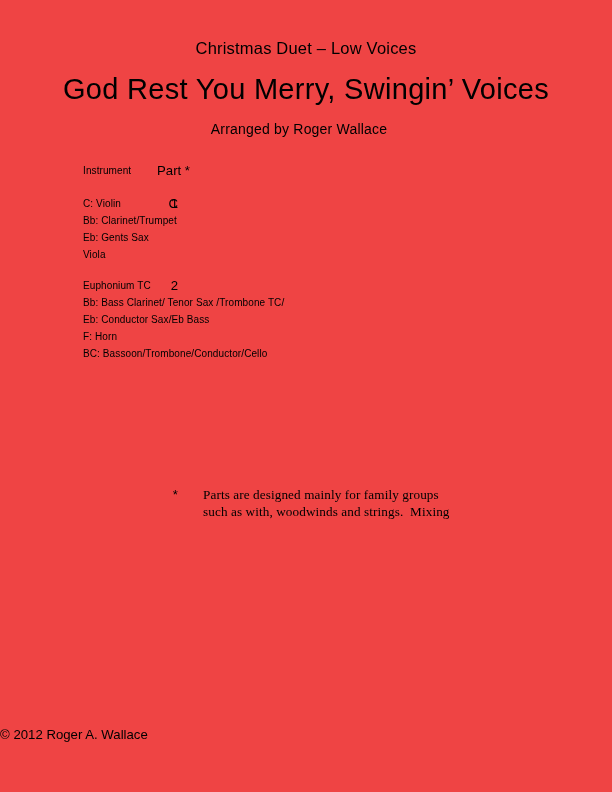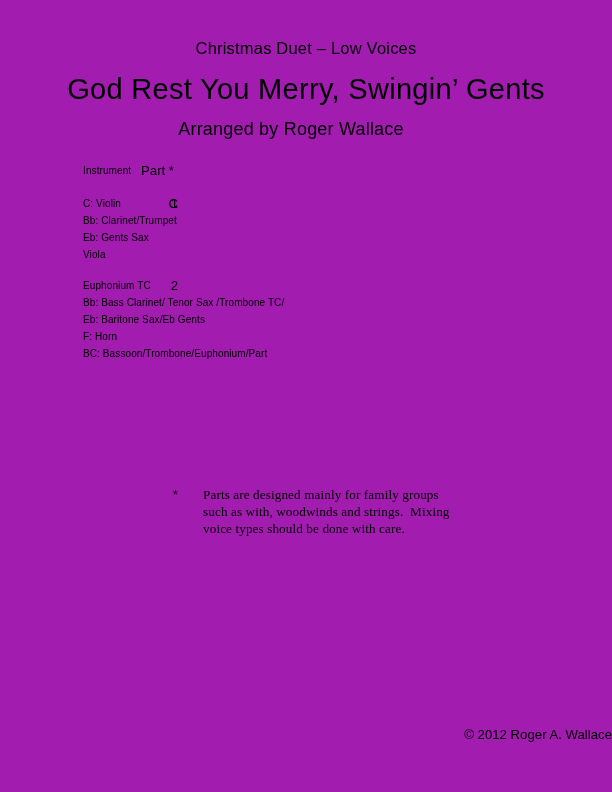--- a/index.html
+++ b/index.html
@@ -13,21 +13,21 @@
     position: relative;
     font-family: "Liberation Sans", "DejaVu Sans", sans-serif;
     color: #000000;
     -webkit-font-smoothing: antialiased;
   }
   .page {
     position: relative;
     width: 612px;
     height: 792px;
     overflow: hidden;
-    background: #a21caf;
+    background: #ef4444;
   }
 
   
   .title-block {
     position: absolute;
     left: 0;
     top: 0;
     width: 612px;
     text-align: center;
   }
@@ -49,24 +49,25 @@
     font-size: 29px;
     line-height: 34px;
     letter-spacing: 0.3px;
     white-space: pre;
   }
   .arranger {
     position: absolute;
     left: 0;
     top: 120px;
     width: 582px;
-    font-size: 18px;
+    font-size: 14px;
     line-height: 19px;
     letter-spacing: 0.2px;
     white-space: pre;
+    padding-left: 8px;
   }
 
   
   .parts-table {
     position: absolute;
     left: 0px;
     top: 162px;
     width: 612px;
   }
   .part-row {
@@ -80,21 +81,21 @@
   .part-label {
     position: absolute;
     left: 120px;
     width: 58px;
     text-align: right;
     font-size: 13.2px;
     line-height: 17px;
     white-space: pre;
   }
   .part-label.header-label {
-    left: 96px;
+    left: 112px;
     width: 78px;
     text-align: right;
   }
   .part-instruments {
     margin-left: 83px;
     font-size: 10px;
     line-height: 17px;
   }
   .instrument-line {
     display: block;
@@ -130,34 +131,34 @@
     white-space: pre;
     letter-spacing: 0.1px;
   }
 
   
   .copyright {
     position: absolute;
     left: 0;
     top: 726px;
     width: 612px;
-    text-align: right;
+    text-align: left;
     font-size: 13.2px;
     line-height: 17px;
     white-space: pre;
   }
 </style>
 </head>
 <body>
 
 <div class="page">
 
   <div class="title-block">
     <div class="subtitle">Christmas Duet – Low Voices</div>
-    <div class="main-title">God Rest You Merry, Swingin’ Gents</div>
+    <div class="main-title">God Rest You Merry, Swingin’ Voices</div>
     <div class="arranger">Arranged by Roger Wallace</div>
   </div>
 
   <div class="parts-table">
 
     <div class="part-row header-row">
       <span class="part-label header-label">Part *</span>
       <div class="part-instruments">
         <span class="instrument-line">Instrument</span>
       </div>
@@ -175,32 +176,31 @@
         <span class="instrument-line">Eb: Gents Sax</span>
         <span class="instrument-line">Viola</span>
       </div>
     </div>
 
     <div class="part-row">
       <span class="part-label">2</span>
       <div class="part-instruments">
         <span class="instrument-line">Euphonium TC</span>
         <span class="instrument-line">Bb: Bass Clarinet/ Tenor Sax /Trombone TC/</span>
-        <span class="instrument-line">Eb: Baritone Sax/Eb Gents</span>
+        <span class="instrument-line">Eb: Conductor Sax/Eb Bass</span>
         <span class="instrument-line">F: Horn</span>
-        <span class="instrument-line">BC: Bassoon/Trombone/Euphonium/Part</span>
+        <span class="instrument-line">BC: Bassoon/Trombone/Conductor/Cello</span>
       </div>
     </div>
 
   </div>
 
   <div class="footnote">
     <span class="footnote-marker">*</span>
     <div class="footnote-body">
       <span class="footnote-line">Parts are designed mainly for family groups</span>
       <span class="footnote-line">such as with, woodwinds and strings.  Mixing</span>
-      <span class="footnote-line">voice types should be done with care.</span>
     </div>
   </div>
 
   <div class="copyright">© 2012 Roger A. Wallace</div>
 
 </div>
 
 </body></html>

